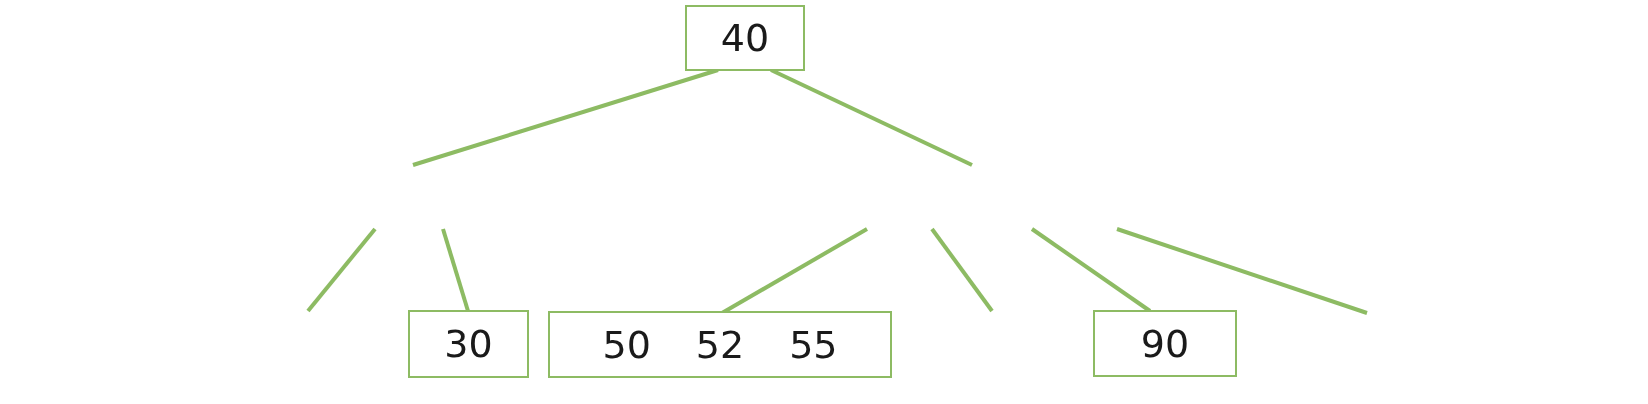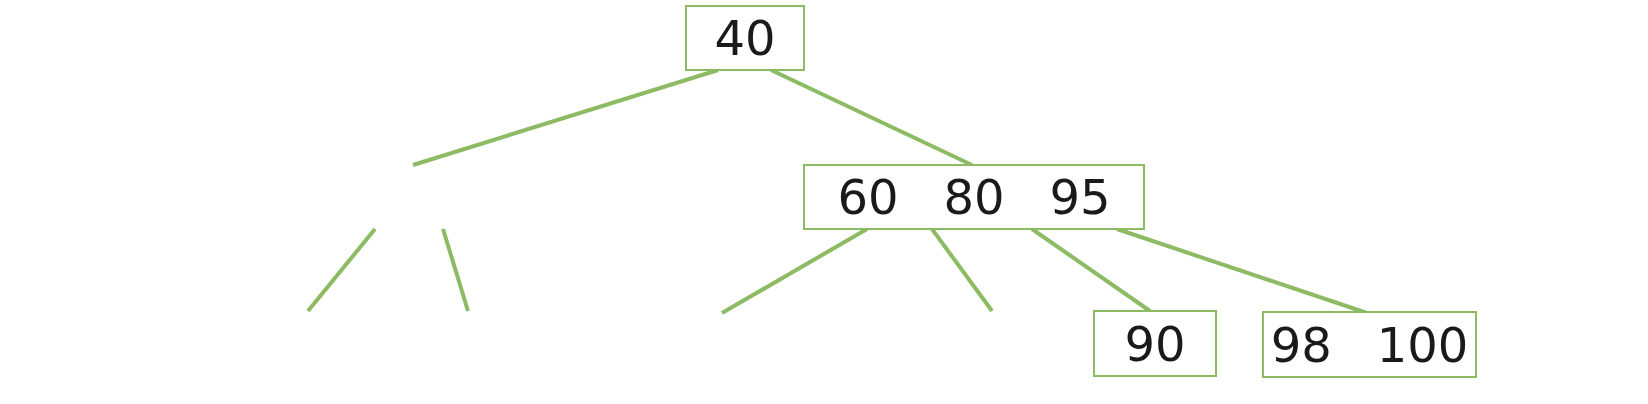--- a/index.html
+++ b/index.html
@@ -34,21 +34,21 @@
   .node {
     position: absolute;
     box-sizing: border-box;
     border: 2.5px solid var(--green);
     background: var(--node-fill);
     display: flex;
     align-items: center;
     justify-content: center;
     gap: 45px;
     color: var(--text);
-    font-size: 48px;
+    font-size: 38px;
     line-height: 1;
     white-space: nowrap;
   }
   .key { display: inline-block; }
 </style>
 </head>
 <body>
 
 <div class="canvas">
 
@@ -61,32 +61,31 @@
     <line x1="932" y1="229" x2="992" y2="311"></line>
     <line x1="1032" y1="229" x2="1150" y2="311"></line>
     <line x1="1117" y1="229" x2="1367" y2="313"></line>
   </svg>
 
   <div class="node" style="left:685px; top:5px; width:120px; height:66px">
     <span class="key">40</span>
   </div>
 
 
-  <div class="node" style="left:803px; top:164px; width:342px; height:66px">
-    <span class="key">60</span>
-    <span class="key">80</span>
-    <span class="key">95</span>
+
+
+  <div class="node" style="left:408px; top:310px; width:121px; height:68px">
+    <span class="key">30</span>
+  </div>
+
+  <div class="node" style="left:548px; top:311px; width:344px; height:67px">
+    <span class="key">50</span>
+    <span class="key">52</span>
+    <span class="key">55</span>
   </div>
 
 
-
-
-
-  <div class="node" style="left:1093px; top:310px; width:124px; height:67px">
+  <div class="node" style="left:1093px; top:310px; width:144px; height:67px">
     <span class="key">90</span>
   </div>
 
-  <div class="node" style="left:1262px; top:311px; width:215px; height:67px">
-    <span class="key">98</span>
-    <span class="key">100</span>
-  </div>
 
 </div>
 
 </body></html>

